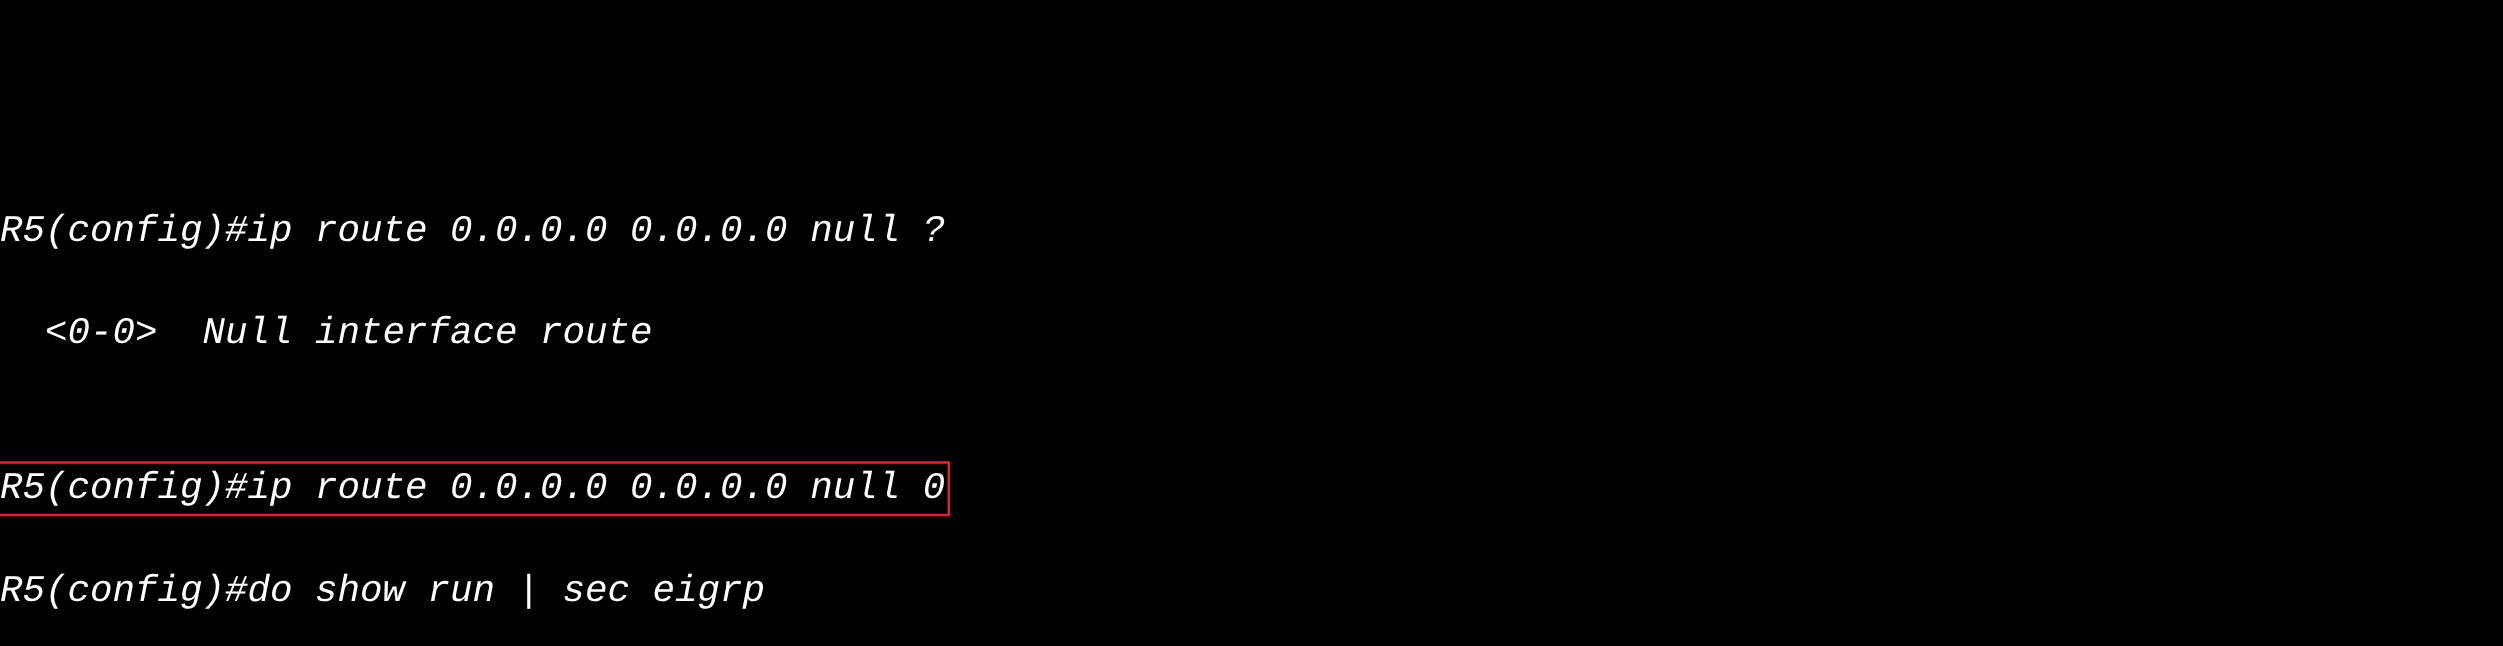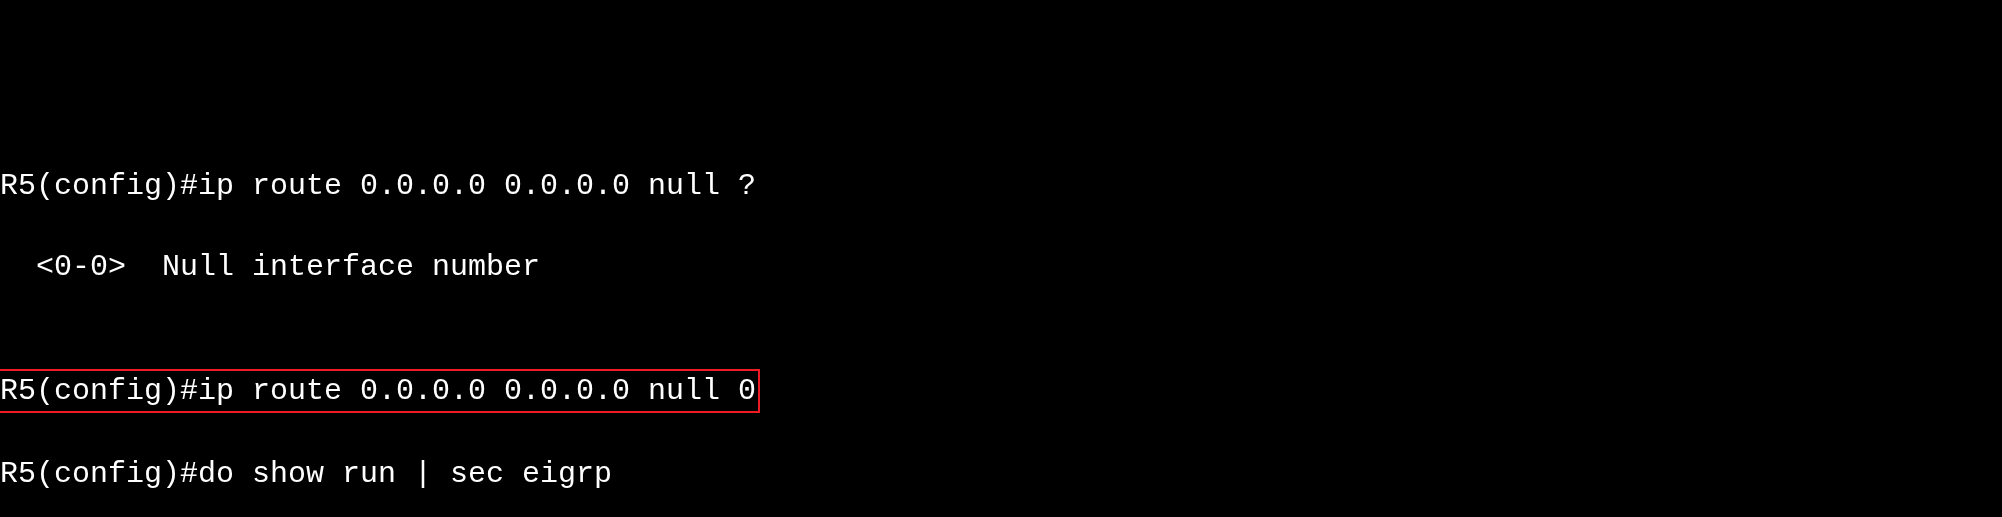--- a/index.html
+++ b/index.html
@@ -1,18 +1,19 @@
 <!DOCTYPE html>
 <html><head>
   <meta charset="utf-8">
   <style>
     * {
       margin: 0;
       padding: 0;
       box-sizing: border-box;
+      font-style: italic;
     }
     body {
       background: #000000;
       color: #ffffff;
       font-family: 'Consolas', 'Courier New', monospace;
       font-size: 30px;
       line-height: 1.35;
       padding: 4px 0;
       width: 2002px;
       height: 517px;
@@ -28,21 +29,21 @@
       padding: 0 2px;
       margin-left: -4px;
     }
   </style>
 </head>
 <body>
 
 
 
 <span class="line">R5(config)#ip route 0.0.0.0 0.0.0.0 null ?</span>
-<span class="line"><span>  </span><span>&lt;0-0&gt;</span><span>  Null interface number</span></span>
+<span class="line"><span>  </span><span>&lt;0-0&gt;</span><span>  Null interface route</span></span>
 <span class="line"></span>
 <span class="line"><span class="highlight-box">R5(config)#ip route 0.0.0.0 0.0.0.0 null 0</span></span>
 <span class="line">R5(config)#do show run | sec eigrp</span>
 
 
 
 
 
 
 

